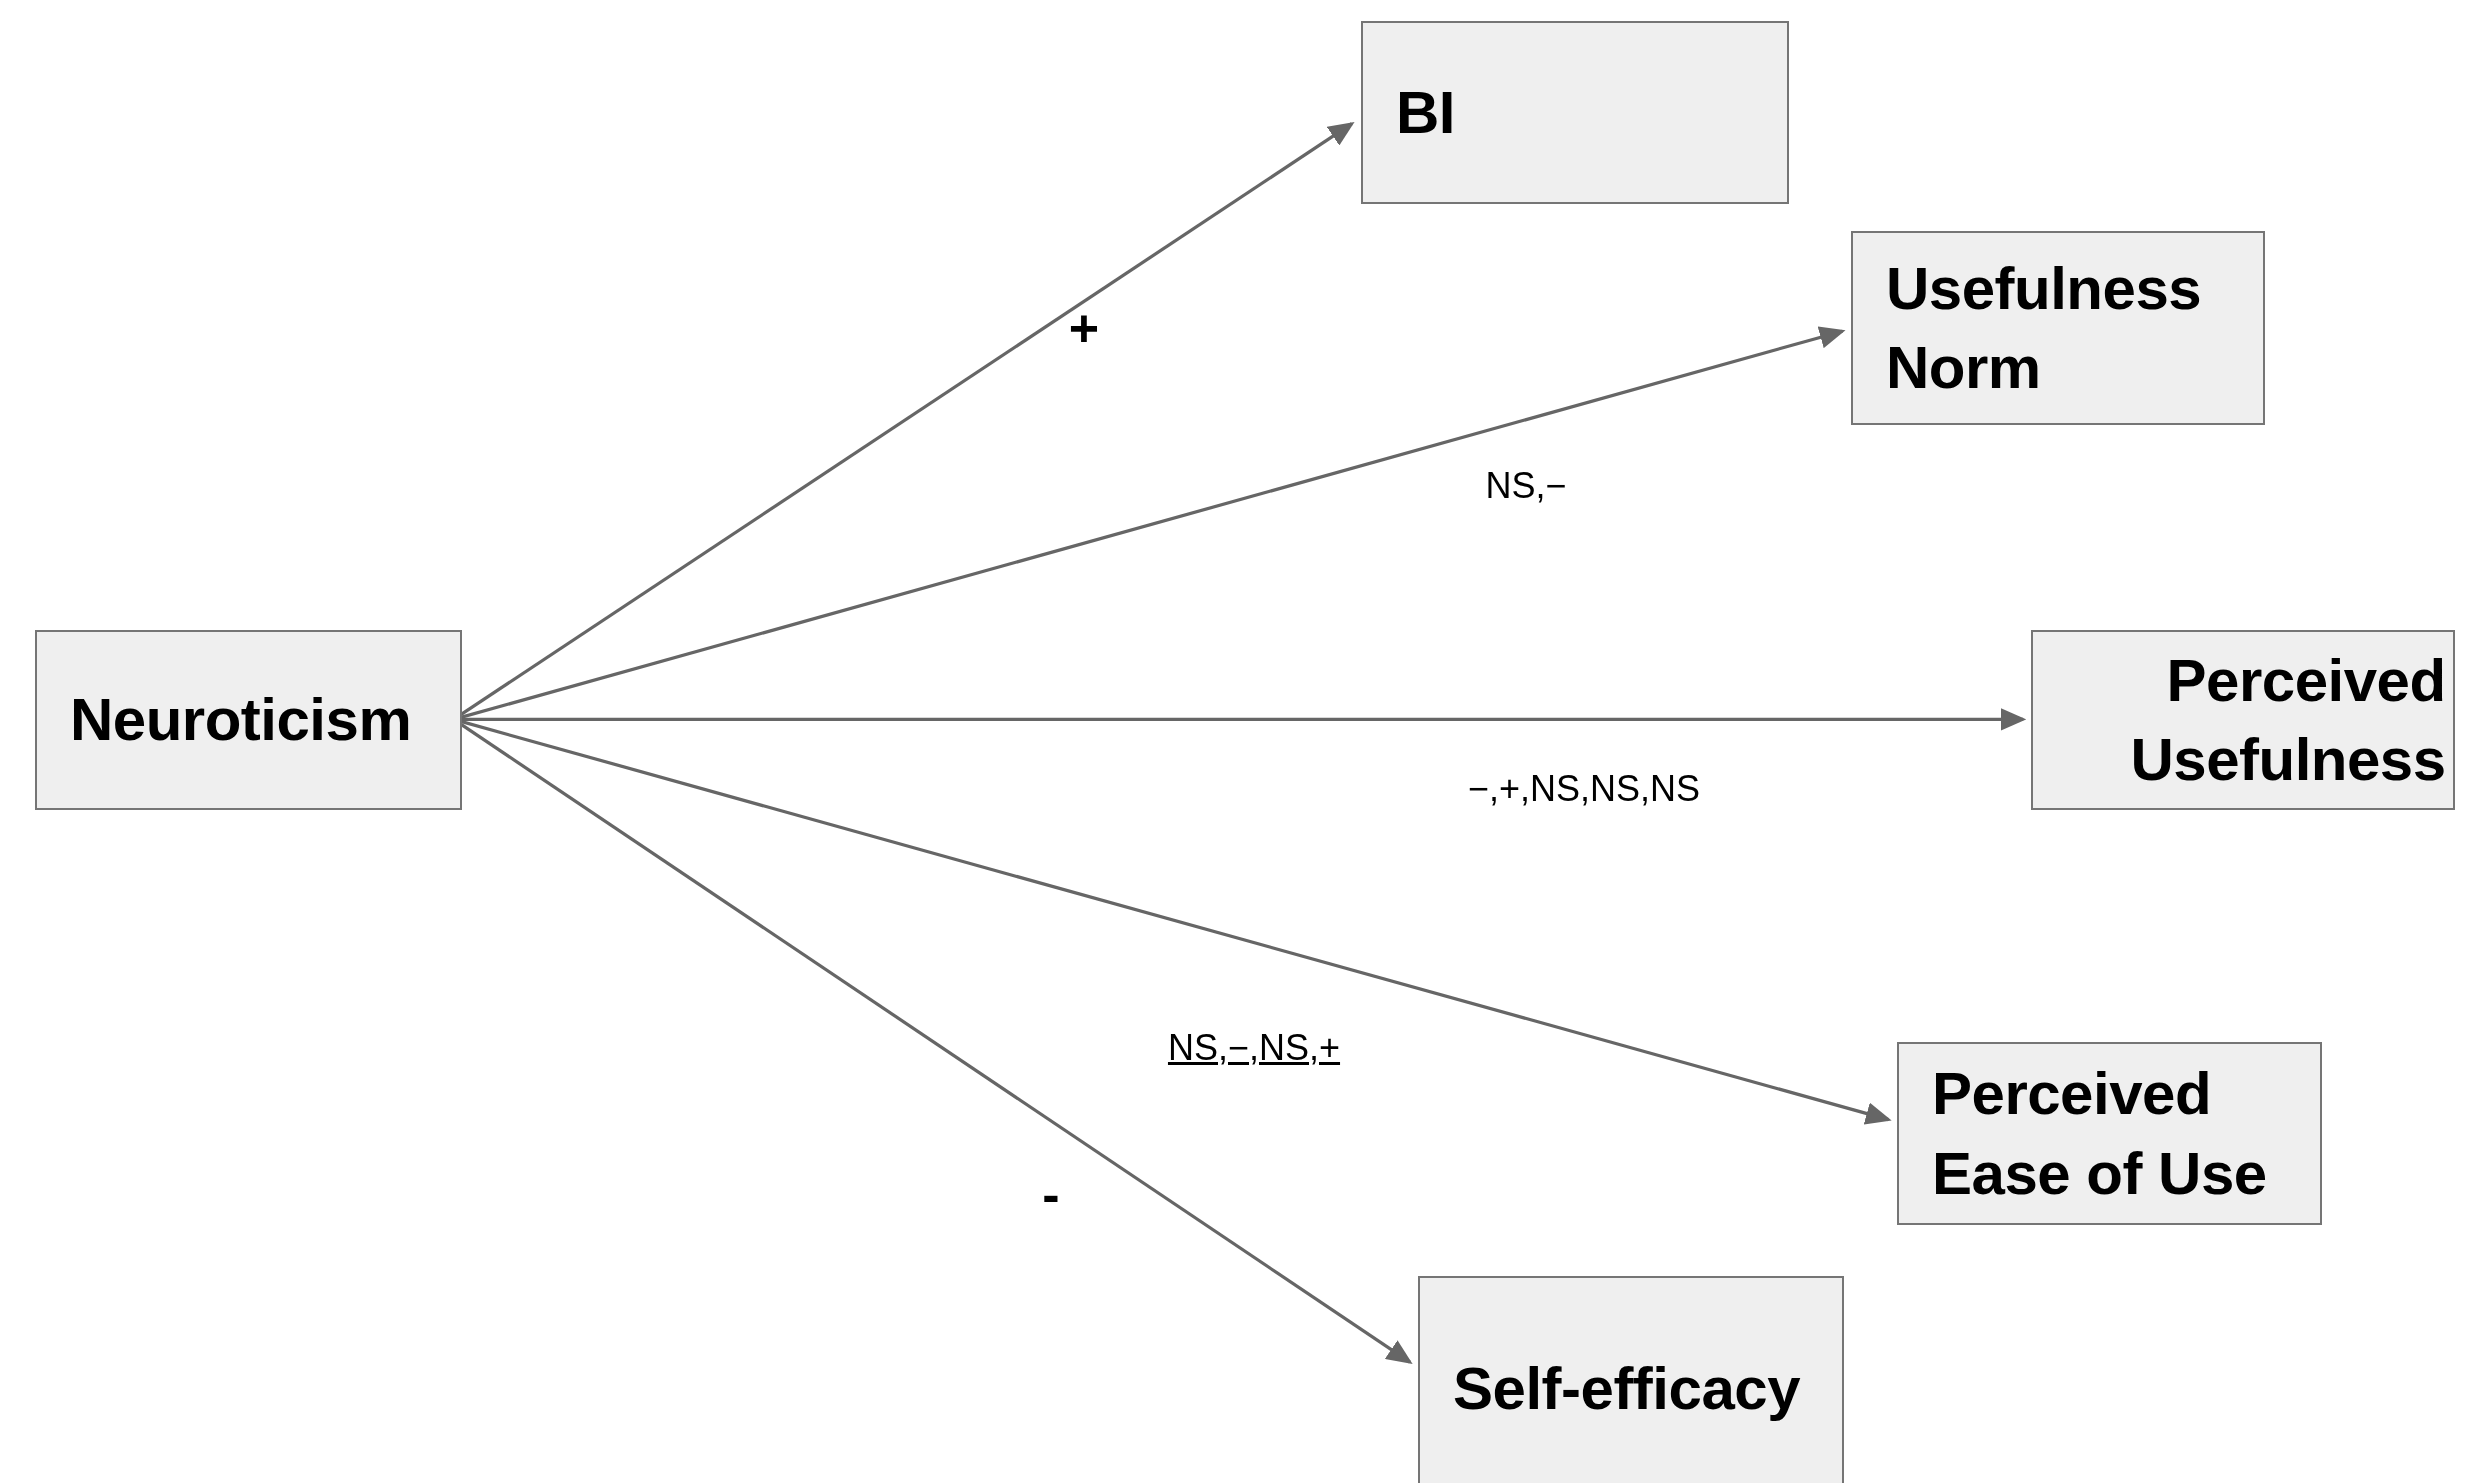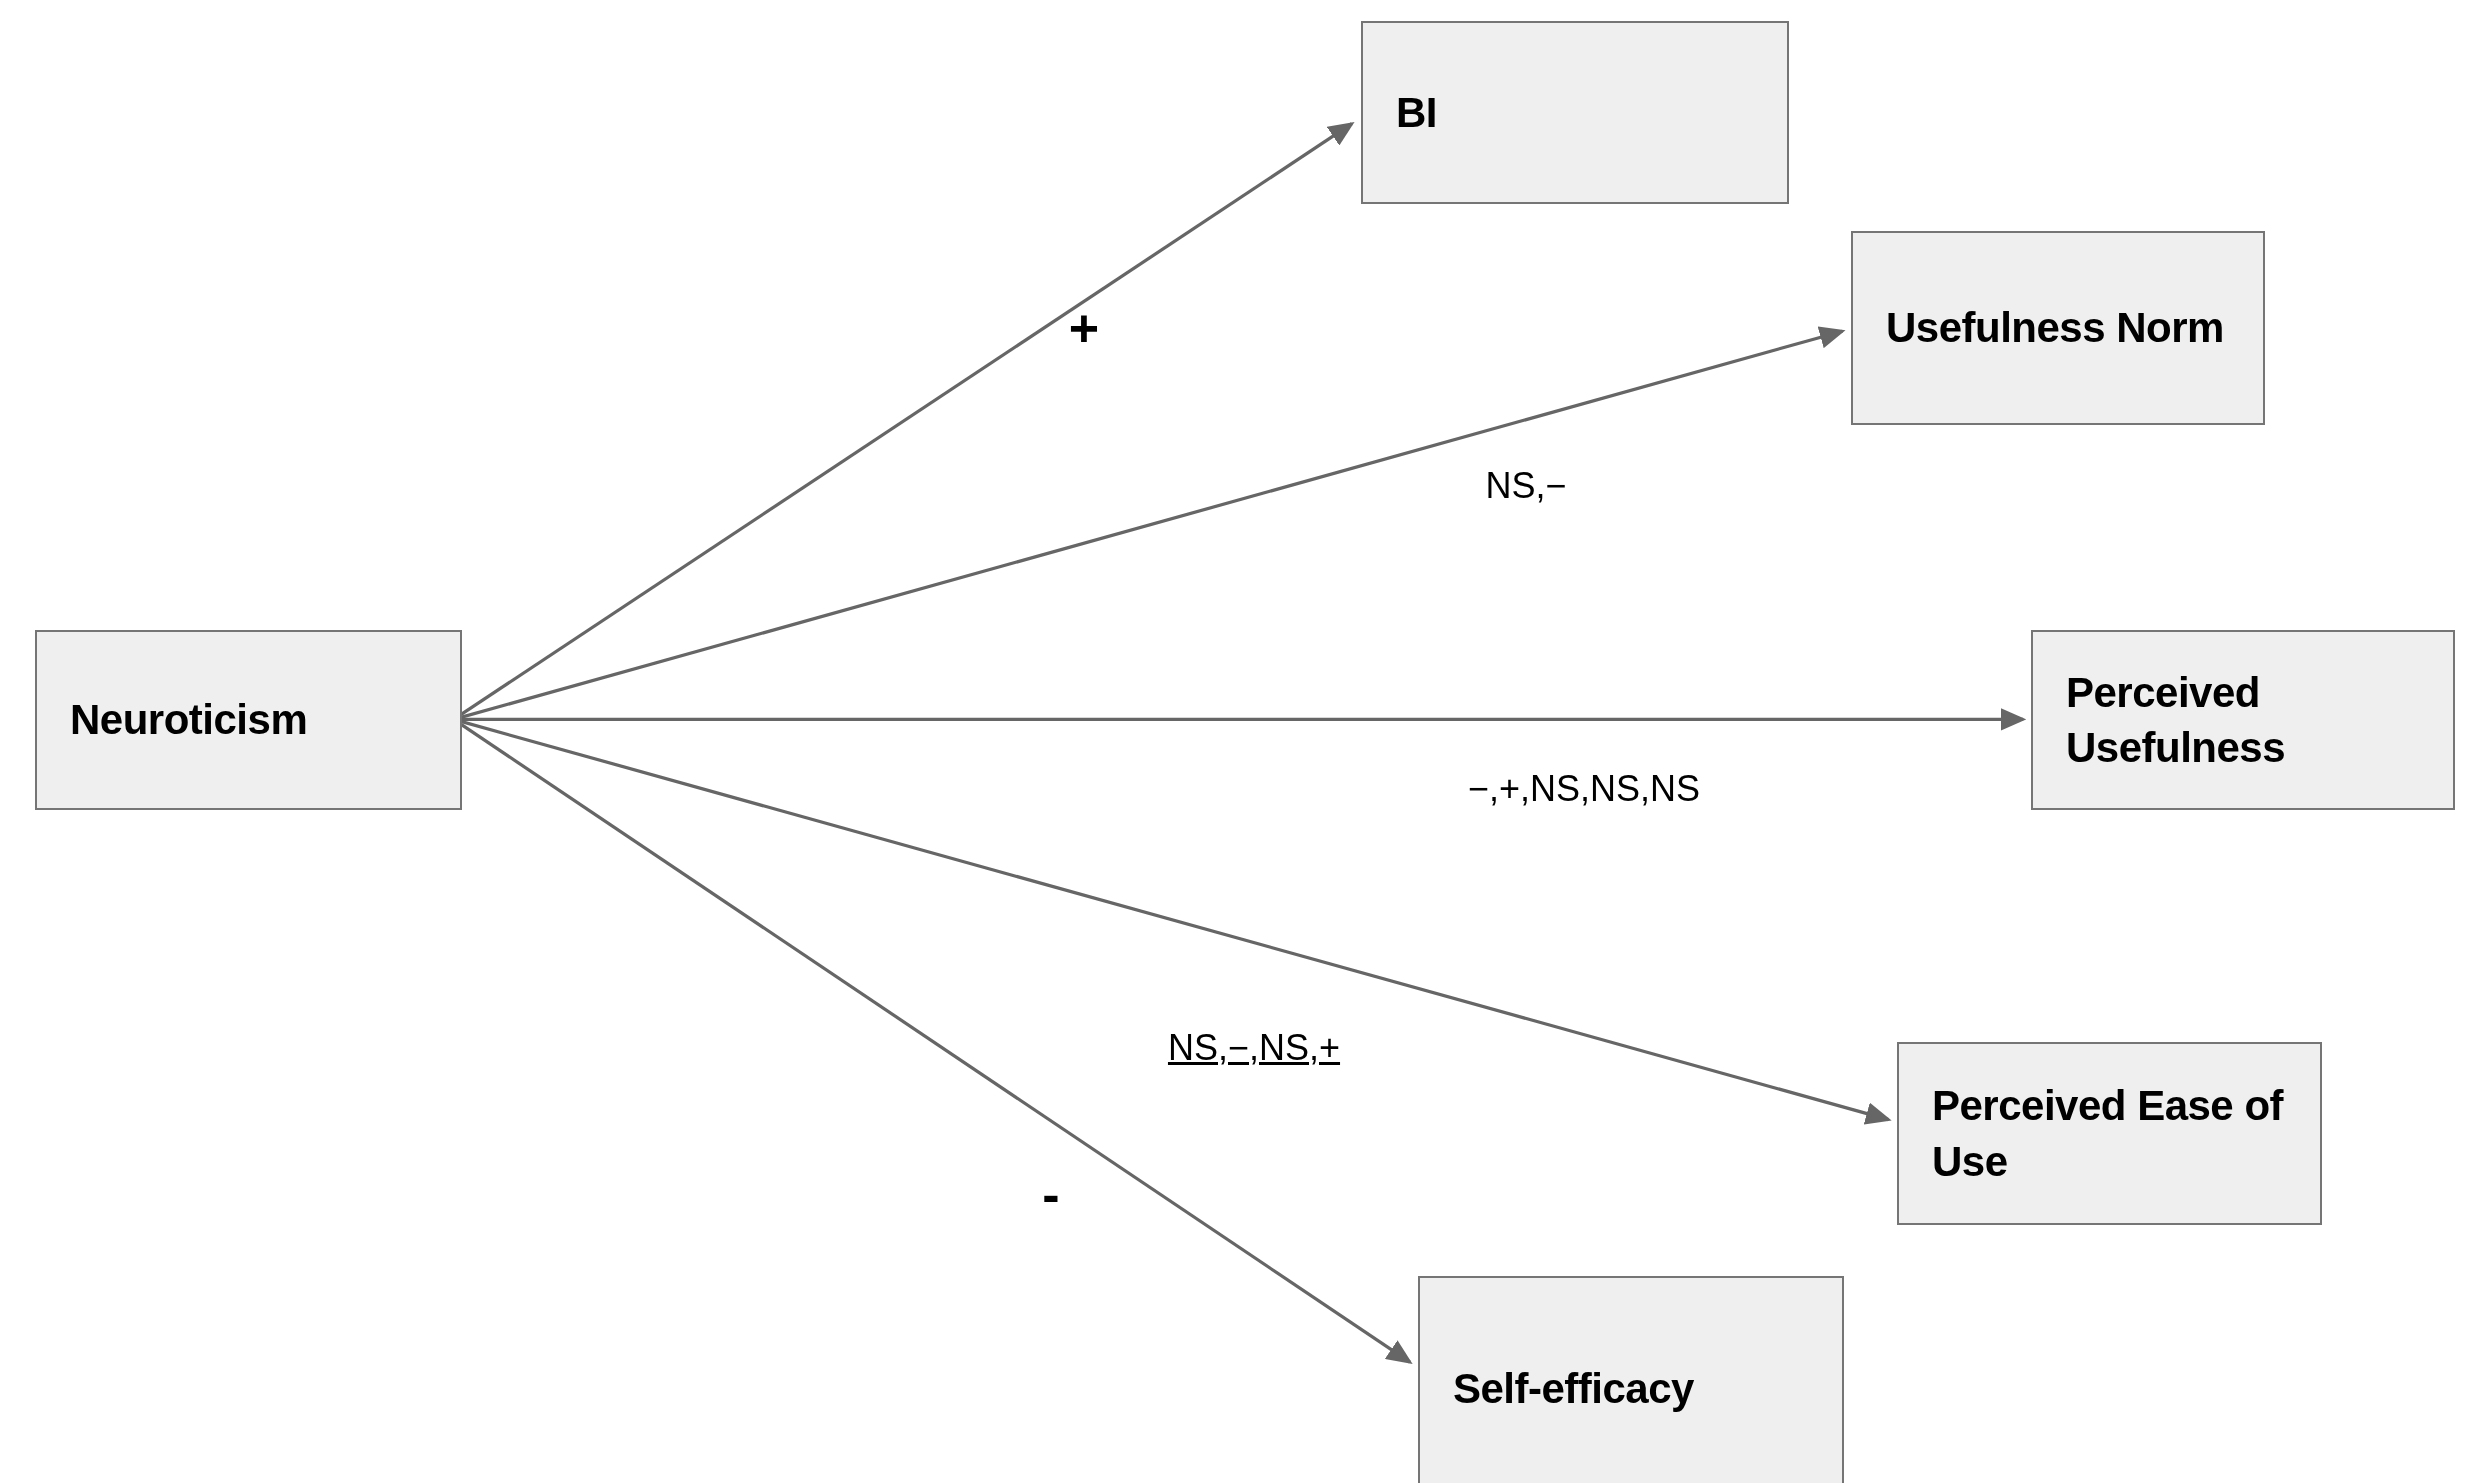--- a/index.html
+++ b/index.html
@@ -31,30 +31,30 @@
     position: absolute;
     box-sizing: border-box;
     background: #efefef;
     border: 2.8px solid #757575;
     display: flex;
     flex-direction: column;
     justify-content: center;
     align-items: flex-start;
     padding-left: 33px;
     padding-right: 7.4px;
-    font-size: 42px;
+    font-size: 60px;
     font-weight: bold;
     color: #000000;
     line-height: 1.32;
     letter-spacing: -0.5px;
   }
   .node-neuroticism          { left: 35px;   top: 630px;  width: 427px; height: 180px; }
   .node-bi                   { left: 1361px; top: 21px;   width: 428px; height: 183px; }
   .node-subjective-norm      { left: 1851px; top: 231px;  width: 414px; height: 194px; }
-  .node-perceived-usefulness { left: 2031px; top: 630px;  width: 424px; height: 180px; }
+  .node-perceived-usefulness { left: 2031px; top: 630px;  width: 424px; height: 180px; text-align: right; }
   .node-perceived-ease       { left: 1897px; top: 1016px; width: 425px; height: 183px; margin-top: 26px; }
   .node-self-efficacy        { left: 1418px; top: 1276px; width: 426px; height: 225px; }
 
   .edge-label {
     position: absolute;
     transform: translate(-50%, -50%);
     font-size: 36px;
     color: #000000;
     white-space: nowrap;
   }

